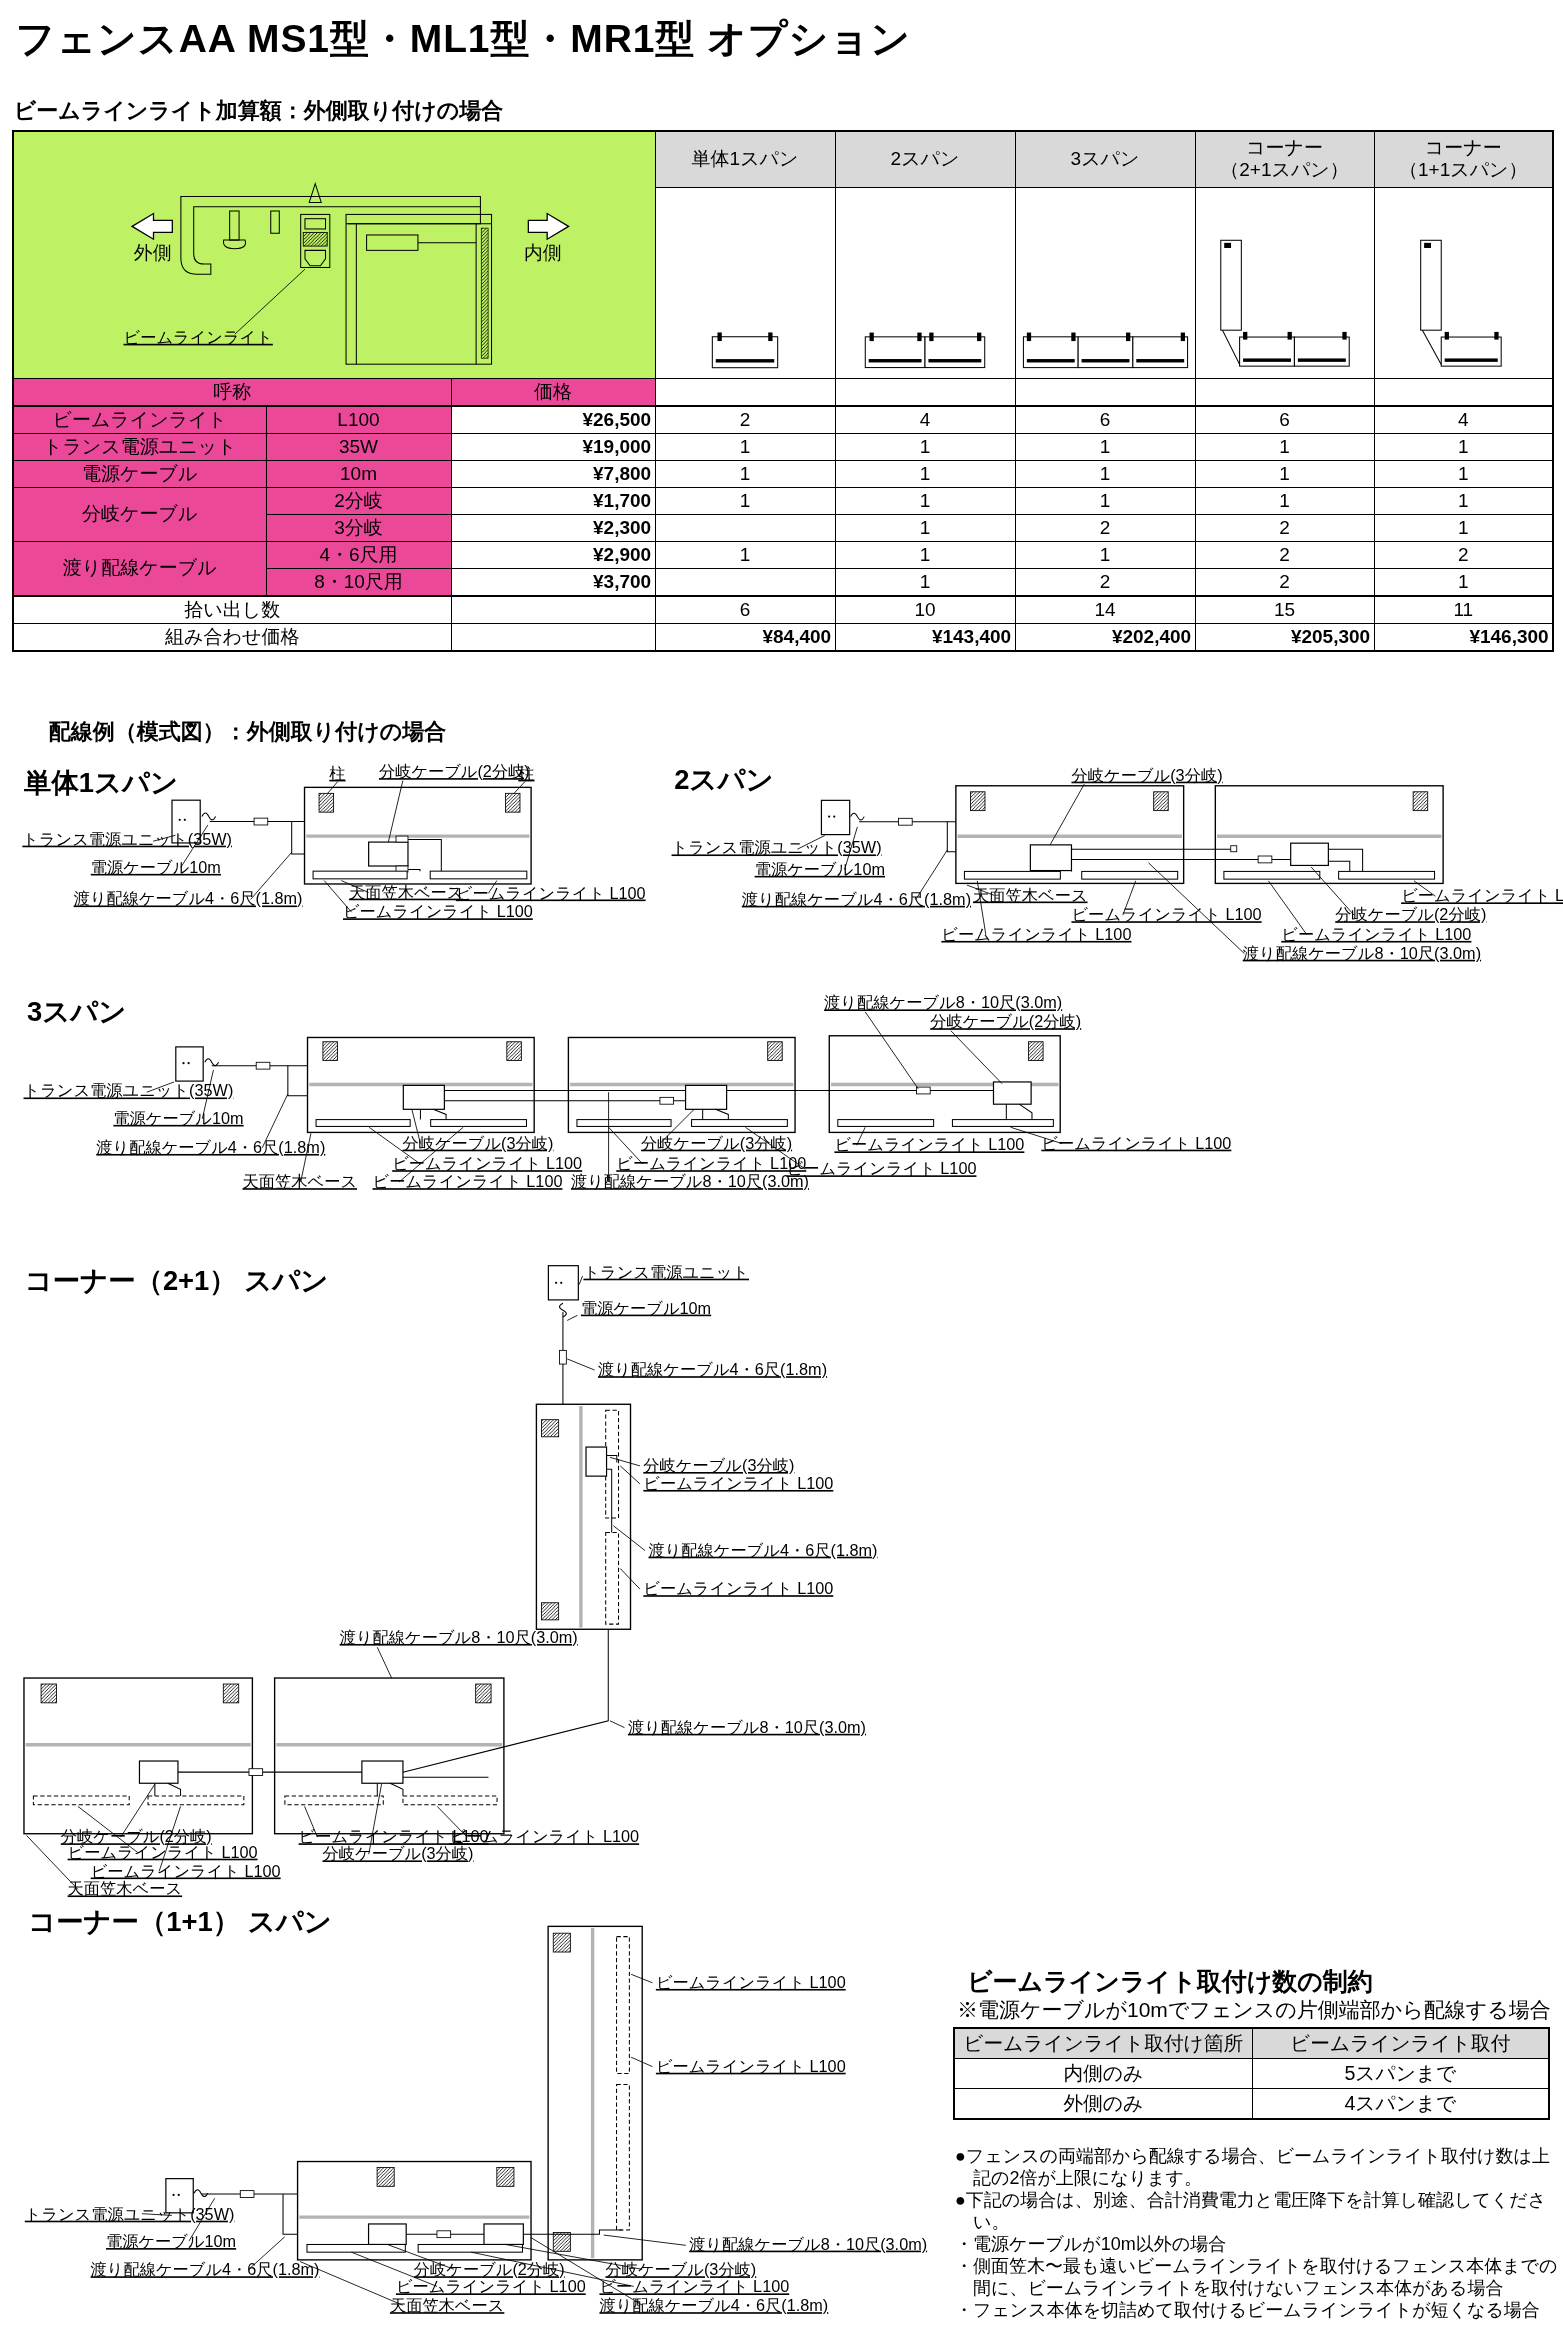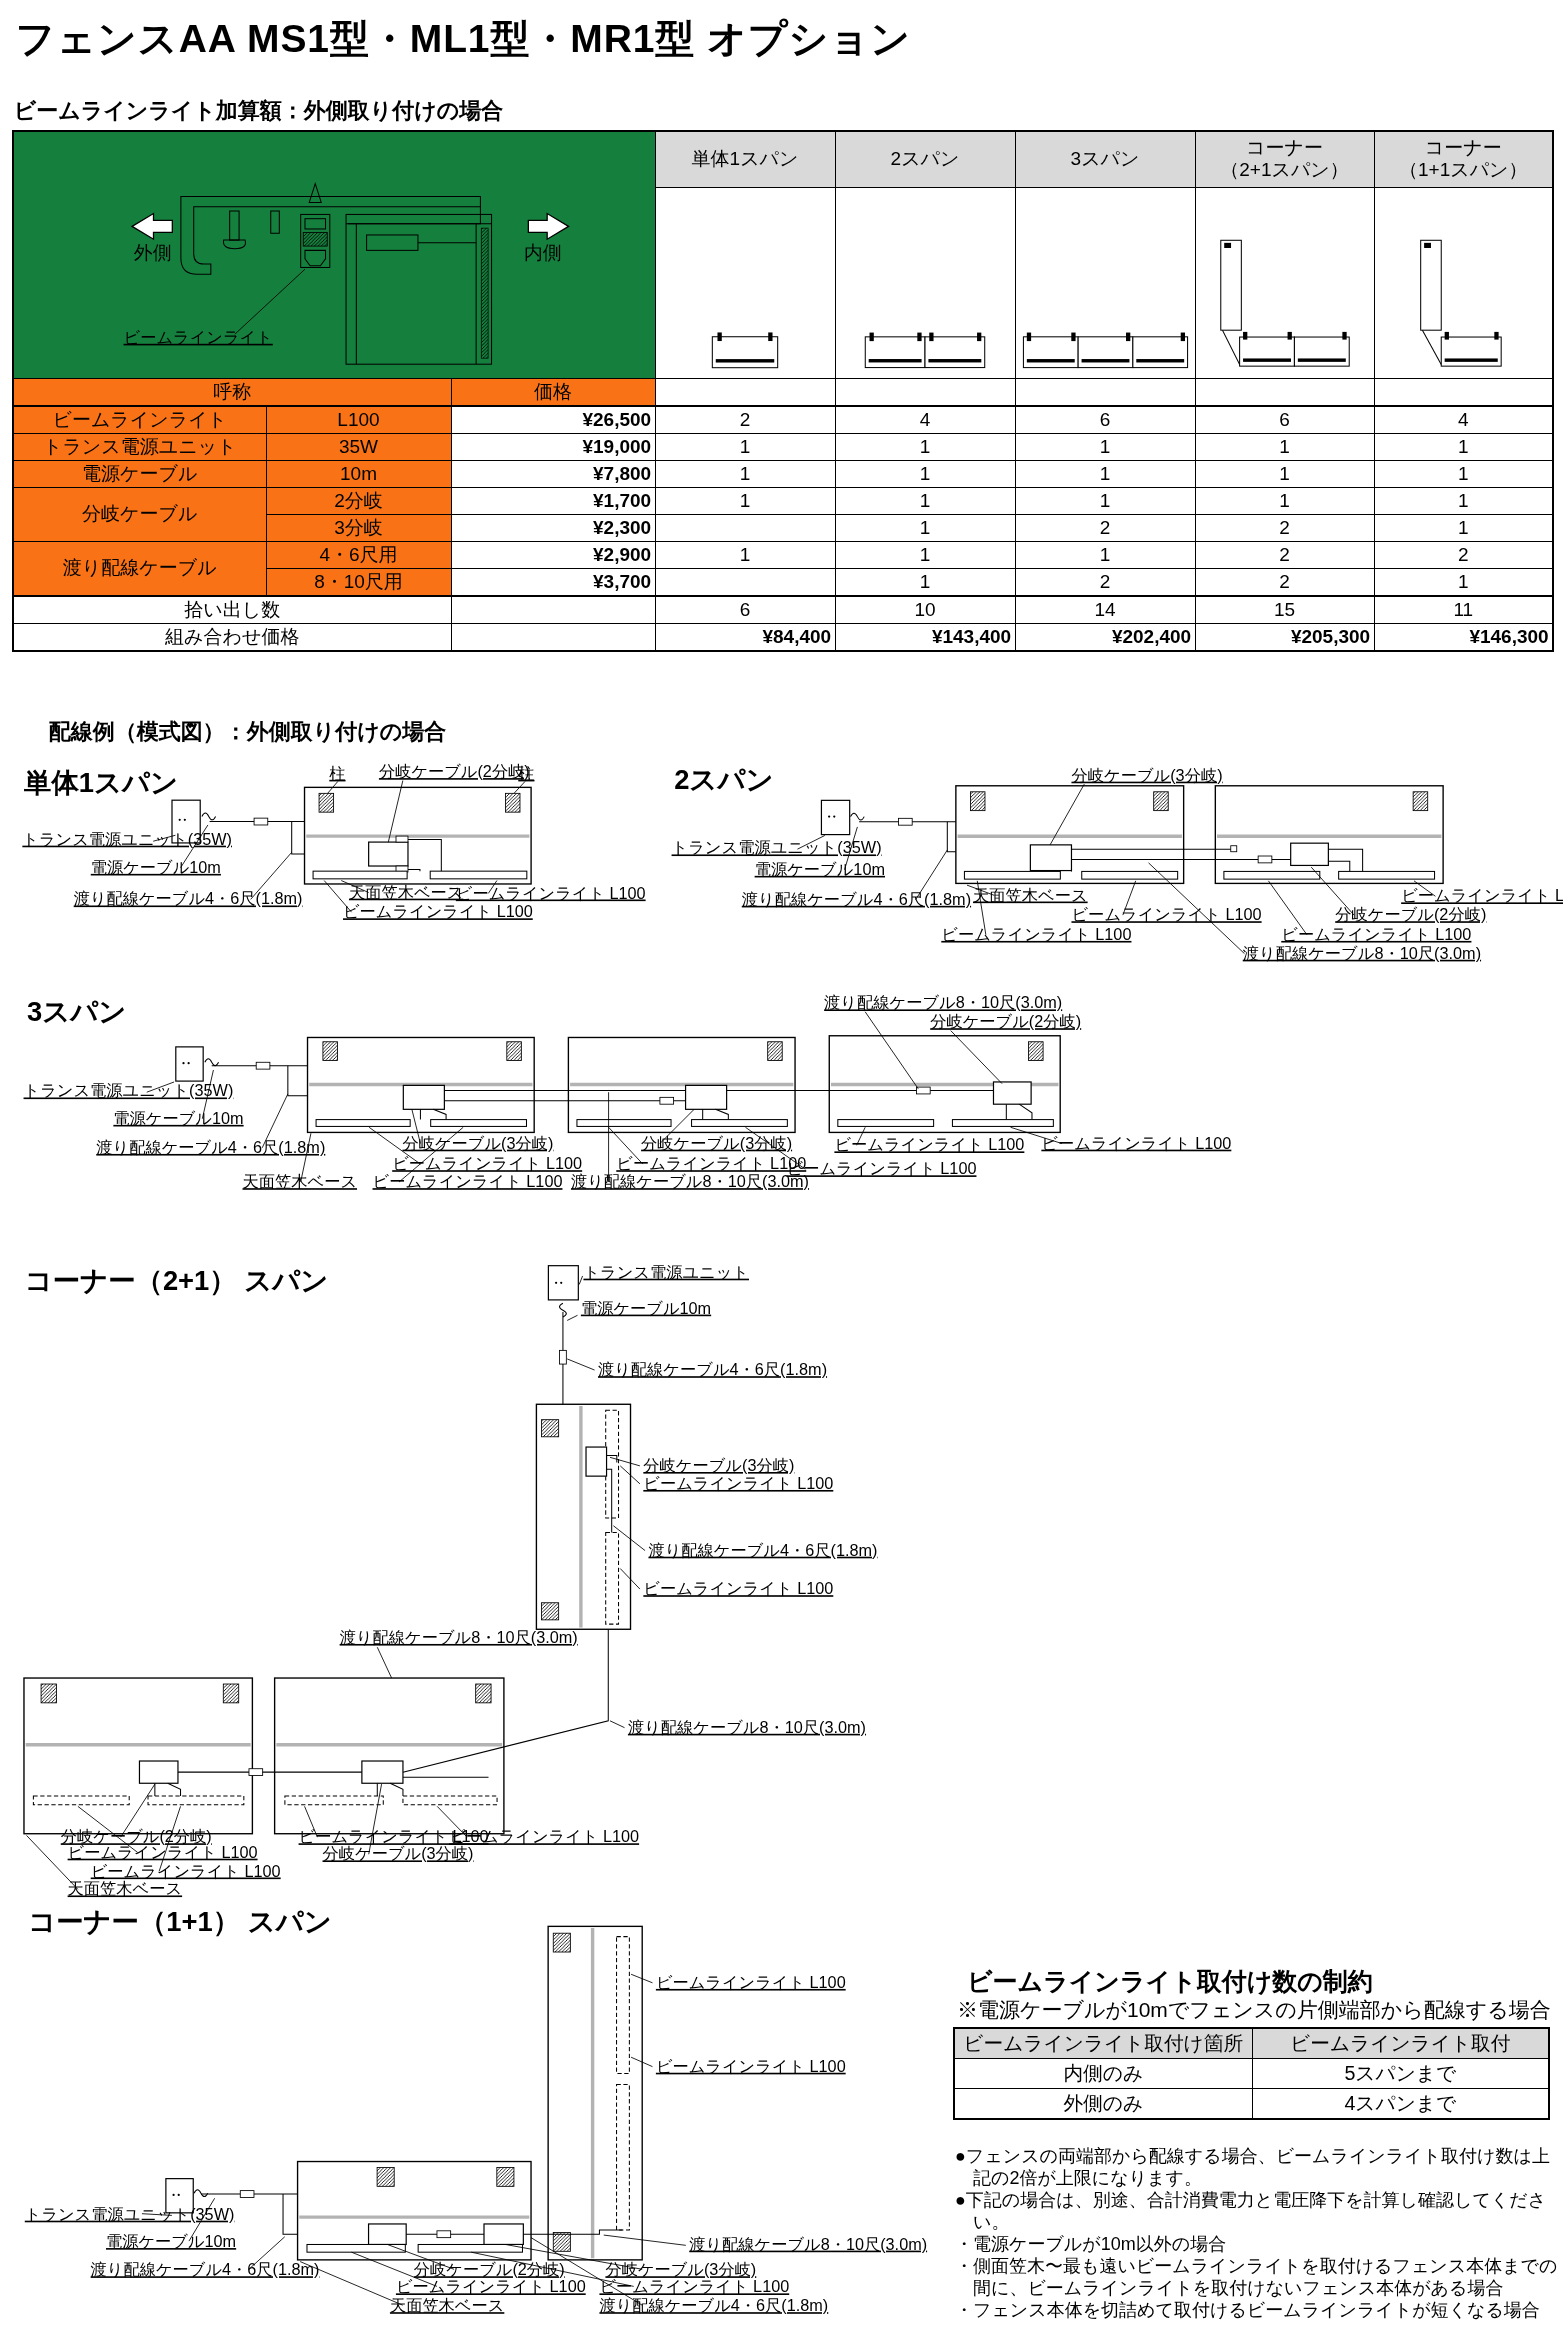--- a/index.html
+++ b/index.html
@@ -5,28 +5,28 @@
   html,body{margin:0;padding:0;background:#fff;}
   #page{position:relative;width:1563px;height:2330px;background:#fff;overflow:hidden;
         font-family:"Liberation Sans",sans-serif;color:#000;}
   .abs{position:absolute;}
   #main-title{left:15.4px;top:12px;font-size:39px;font-weight:800;letter-spacing:0.9px;}
   .sec-title{font-size:22px;font-weight:700;}
   
   #ptable-wrap{left:12px;top:130px;}
   table.pt{border-collapse:collapse;table-layout:fixed;width:1539px;border:2.6px solid #000;}
   table.pt td{border:0.9px solid #000;font-size:19px;overflow:hidden;padding:0 3.4px;}
-  td.g{background:#f97316;}
+  td.g{background:#ec4899;}
   td.c{text-align:center;}
   td.shead{background:#d9d9d9;text-align:center;font-size:18px;white-space:pre-line;line-height:1.15;}
   td.pr{text-align:right;font-weight:700;font-size:20.5px;padding-right:10.3px;}
   td.q{text-align:center;font-size:19.7px;}
   tr.bb3 td{border-bottom:2.6px solid #000;}
   tr.bt3 td{border-top:2.6px solid #000;}
-  td.diagcell{position:relative;background:#15803d;padding:0;}
+  td.diagcell{position:relative;background:#bef264;padding:0;}
   td.icell{vertical-align:bottom;text-align:center;padding-bottom:12px;}
   #footnote{left:12px;top:648px;font-size:17px;width:1532px;}
   #wiring-title{left:13.7px;top:717px;margin-left:35px;}
   
   svg{position:absolute;overflow:visible;}
   svg text{font-family:"Liberation Sans",sans-serif;fill:#000;}
   .st{font-size:32px;font-weight:600;}
   .dl{font-size:19px;text-decoration:underline;}
   .ln{stroke:#000;stroke-width:1.2;fill:none;}
   .ld{stroke:#000;stroke-width:1;fill:none;}

